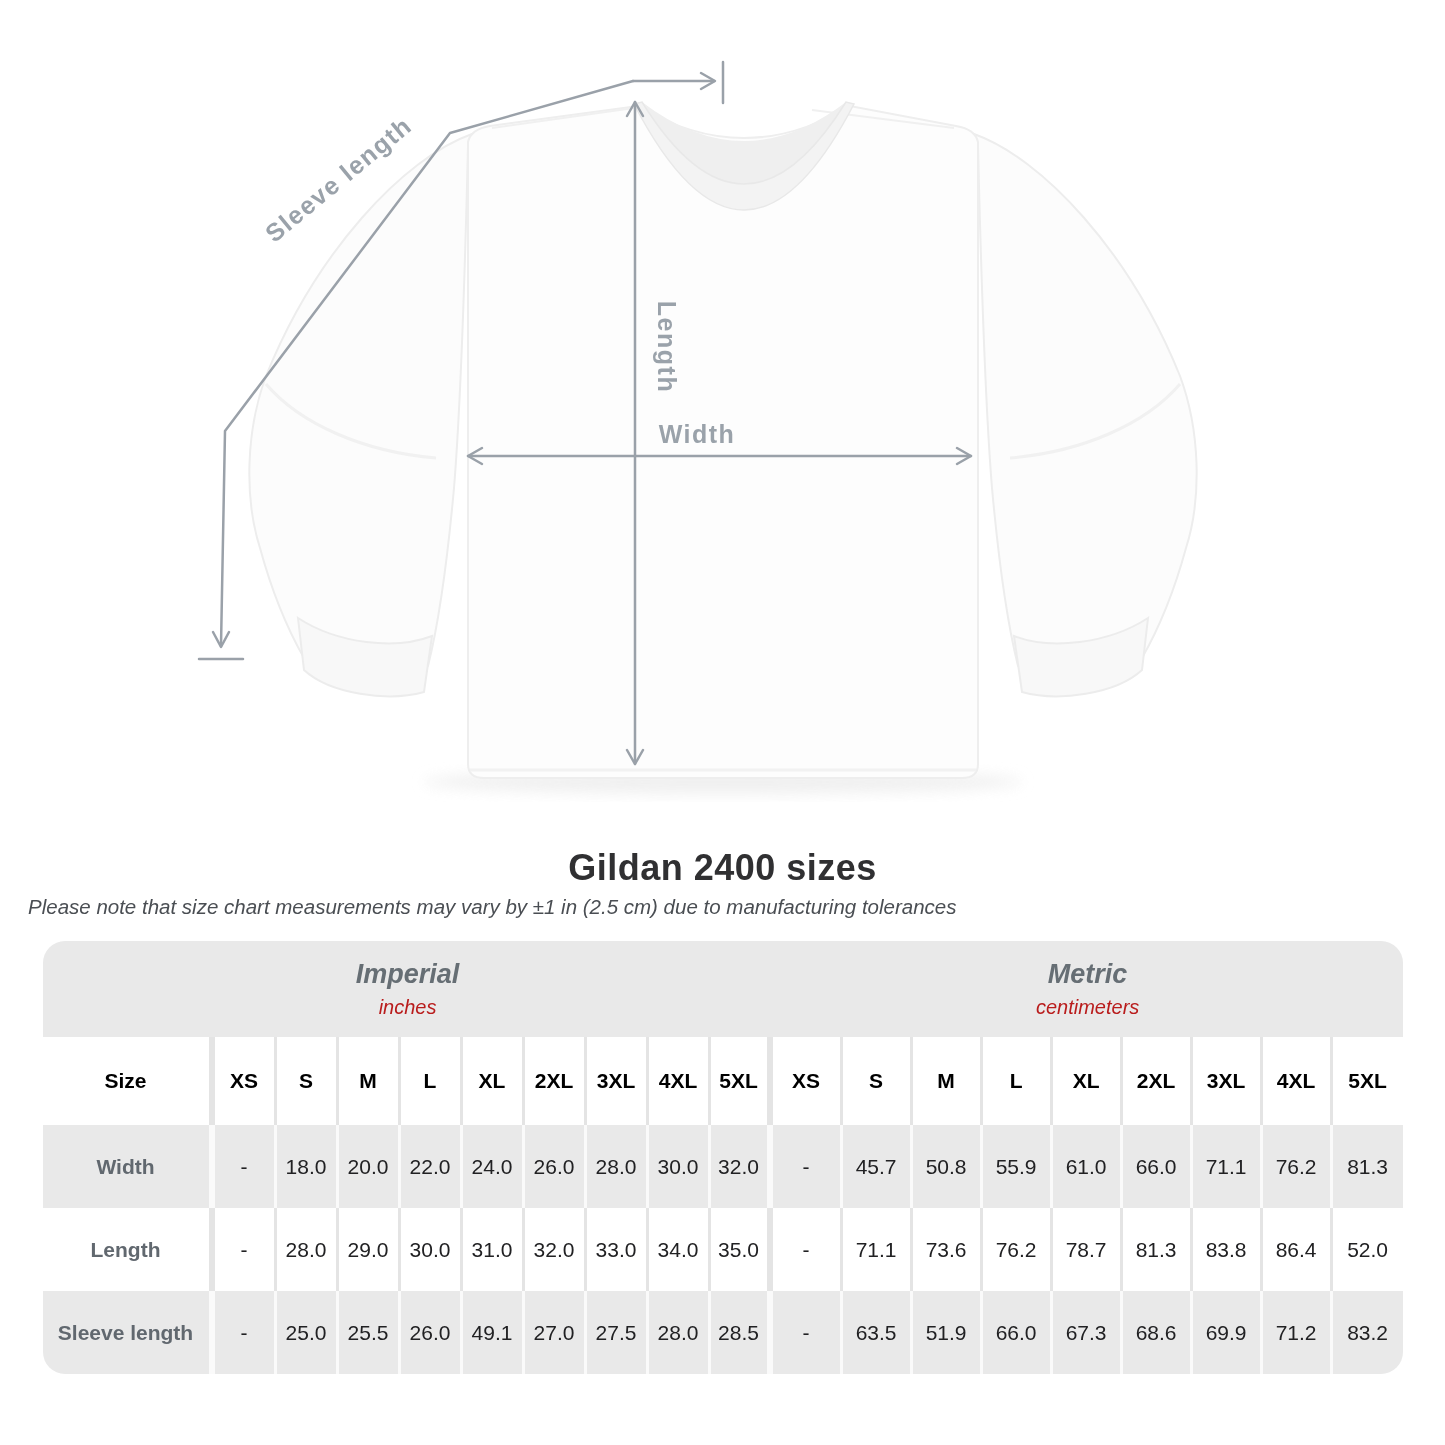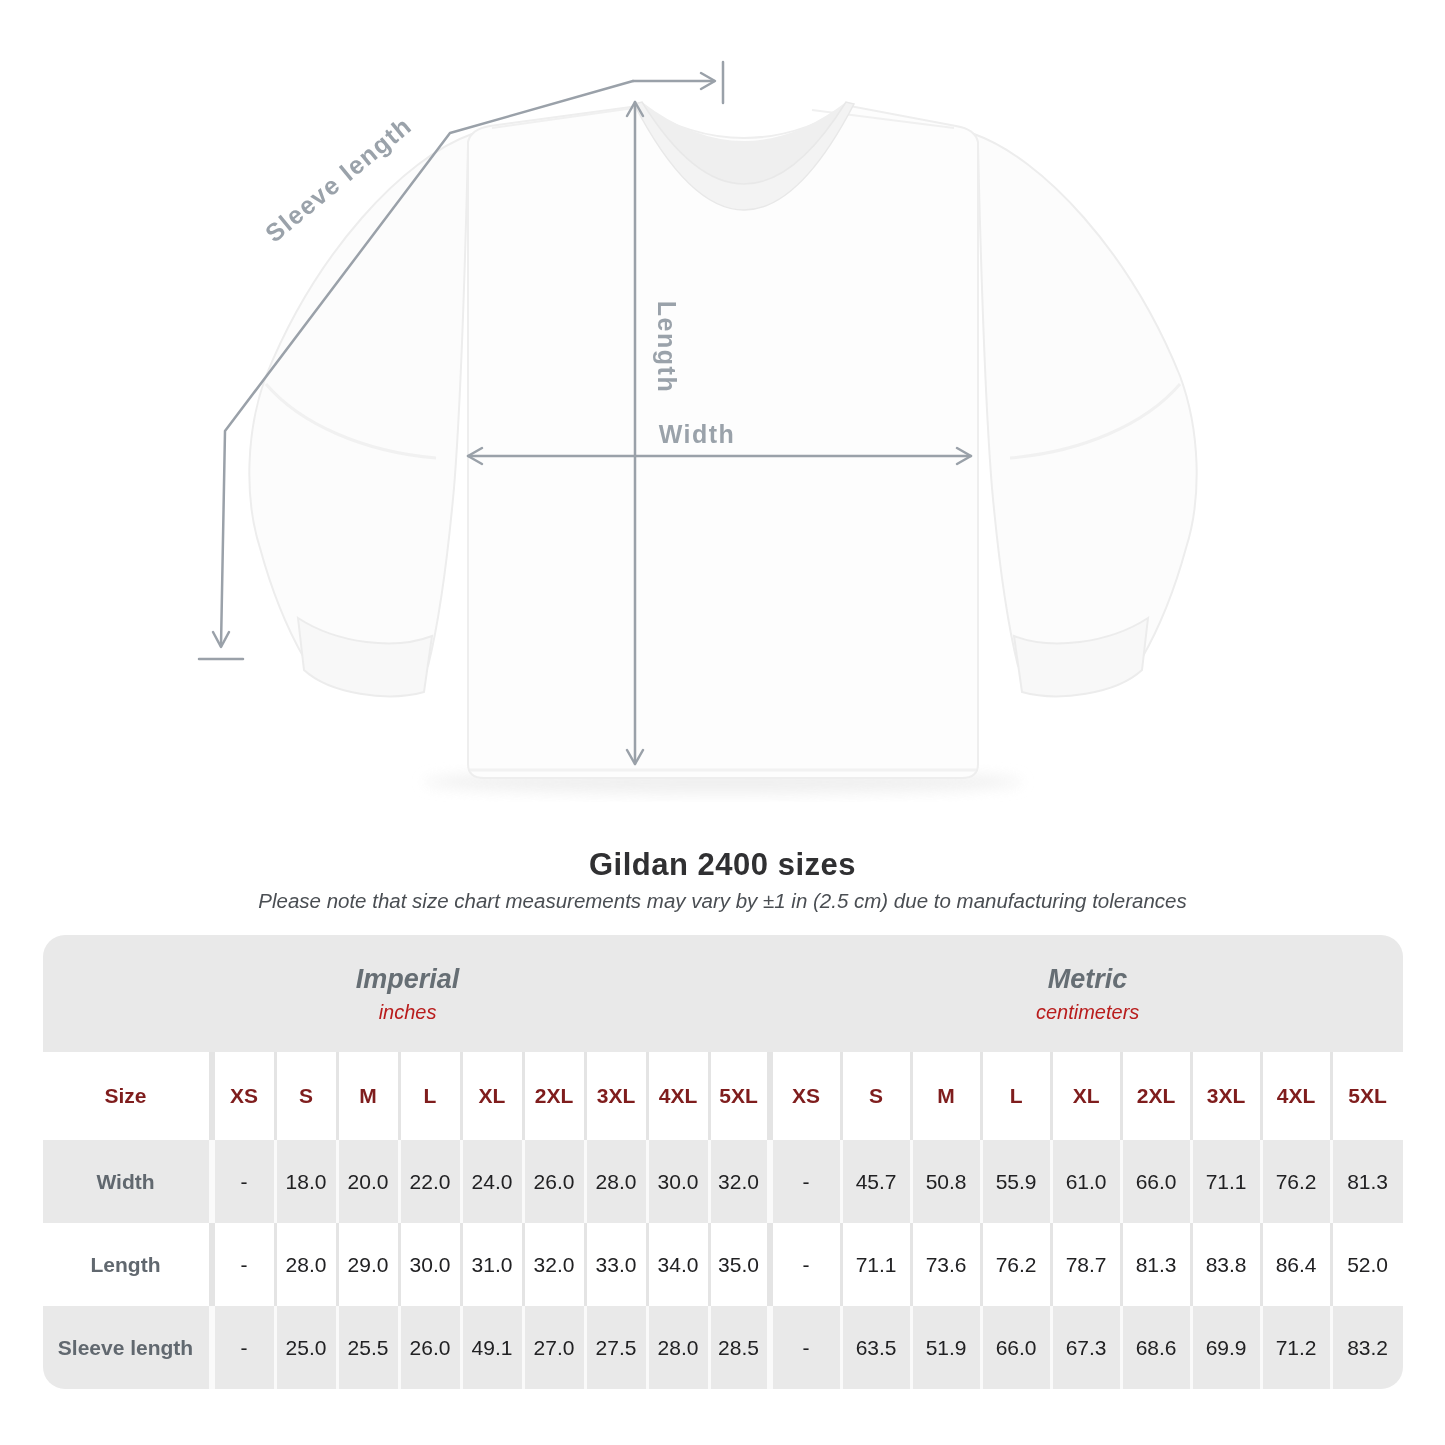--- a/index.html
+++ b/index.html
@@ -10,50 +10,50 @@
   
   .diagram{position:relative;width:1445px;height:835px;}
   .diagram svg{display:block;}
   .ann-text{
     font-family:"Liberation Sans", sans-serif;
     font-weight:bold;fill:#9aa2aa;letter-spacing:1.5px;font-size:25px;
   }
   
   .chart-title{
     margin:12px 0 6px 0;text-align:center;
-    font-size:31px;font-weight:bold;color:#303032;letter-spacing:.5px;
+    font-size:36px;font-weight:bold;color:#303032;letter-spacing:.5px;
   }
   .chart-subtitle{
-    margin:0 0 22px 0;text-align:center;font-style:italic;
-    font-size:20.5px;color:#4a4e53;
+    margin:0 0 22px 0;font-style:italic;
+    font-size:20.5px;color:#4a4e53;padding-left:28px;
   }
   
   .table-wrap{
     width:1360px;margin:0 auto;border-radius:22px;overflow:hidden;
   }
   table.sizes{
     width:1360px;table-layout:fixed;border-collapse:separate;border-spacing:0;
   }
   table.sizes td,table.sizes th{
     box-sizing:border-box;text-align:center;vertical-align:middle;padding:0;
     font-family:"Liberation Sans", sans-serif;
   }
   
   tr.band td{
-    background:#e9e9e9;height:117px;border:none;
+    background:#e9e9e9;height:96px;border:none;
   }
   .band-name{font-size:27px;font-weight:bold;font-style:italic;color:#666e74;}
   .band-unit{font-size:20px;font-style:italic;color:#b91c1c;margin-top:6px;}
   
   tr.r-white th, tr.r-white td{background:#ffffff;border-right:3px solid #e4e4e4;}
   tr.r-gray  th, tr.r-gray  td{background:#e9e9e9;border-right:3px solid #fafafa;}
   tr.r-white .labelcol, tr.r-white .groupend{border-right-width:6px;}
   tr.r-gray  .labelcol, tr.r-gray  .groupend{border-right-width:6px;}
   tr .lastcol{border-right:none !important;}
-  tr.header-row th{height:88px;font-size:21px;font-weight:bold;color:#7f1d1d;}
+  tr.header-row th{height:88px;font-size:21px;font-weight:bold;color:#000000;}
   tr.data-row td{height:83px;font-size:21px;color:#212123;font-weight:normal;}
   tr.data-row td.rowlabel{font-weight:bold;color:#61686f;font-size:21px;}
 </style>
 </head>
 <body>
 
 <div class="diagram">
   <svg width="1445" height="835" viewBox="0 0 1445 835">
     <defs>
       <filter id="soft" x="-30%" y="-30%" width="160%" height="160%">

